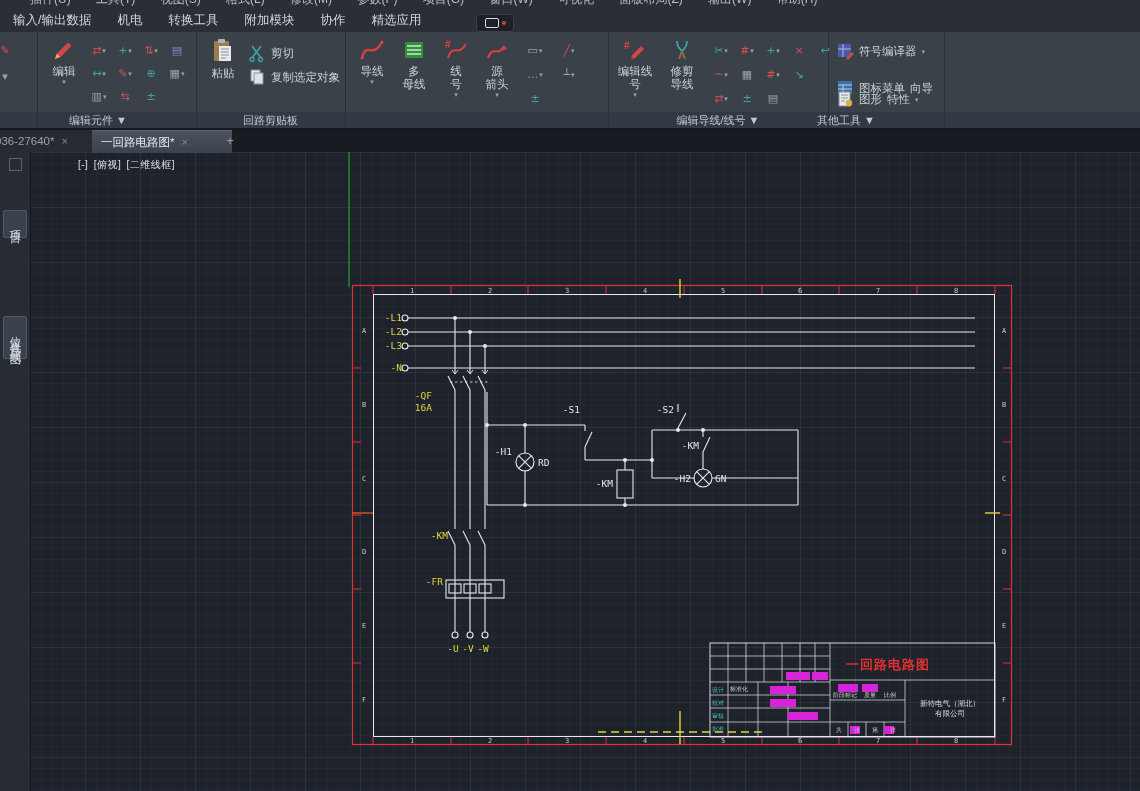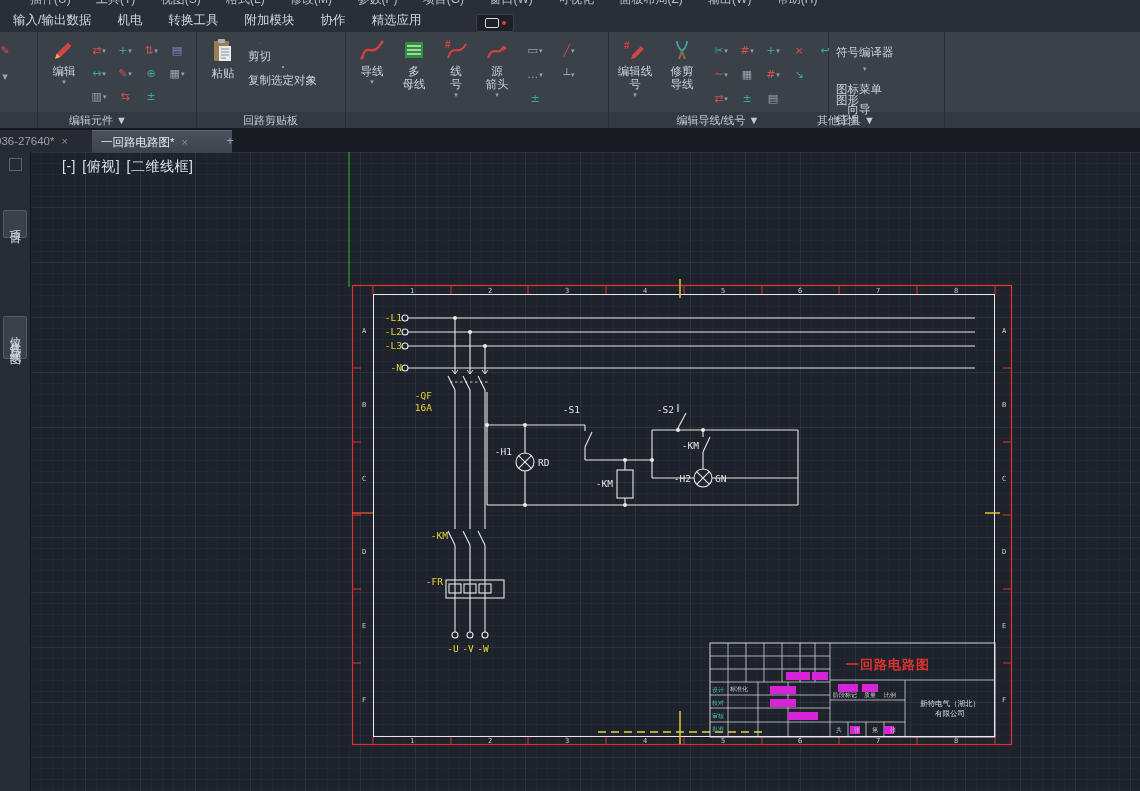--- a/index.html
+++ b/index.html
@@ -23,21 +23,21 @@
 
   
   #ribbon{left:0;top:32px;width:1140px;height:96px;background:#3a4149;border-bottom:2px solid #15181d;z-index:5;}
   .psep{position:absolute;top:0;height:96px;width:1px;background:#2a2f37;}
   #ptitlebg{position:absolute;left:0;top:80px;width:1140px;height:16px;background:#333943;}
   .ptitle{position:absolute;top:80px;height:16px;line-height:16px;font-size:11px;color:#c3c9d1;text-align:center;cursor:default;}
   .bigbtn{position:absolute;top:4px;display:flex;flex-direction:column;align-items:center;
           font-size:11.5px;color:#ccd1d8;line-height:13px;cursor:default;}
   .bigbtn svg{margin:2px 0 3px 0;}
   .car{font-size:7px;color:#9aa1aa;line-height:7px;}
-  .rowbtn{position:absolute;height:22px;display:flex;align-items:center;gap:5px;font-size:11.5px;color:#ccd1d8;cursor:default;flex-direction:column;}
+  .rowbtn{position:absolute;height:22px;display:flex;align-items:center;gap:5px;font-size:11.5px;color:#ccd1d8;cursor:default;}
   .sbtn{position:absolute;width:26px;height:20px;display:flex;align-items:center;justify-content:center;gap:1px;cursor:default;}
   .g{font-size:11px;line-height:11px;font-family:"DejaVu Sans",sans-serif;}
   .g.red{color:#cf5050}.g.teal{color:#3fa3a3}.g.gray{color:#9aa2ab}.g.blue{color:#7e8cc8}
 
   
   #filetabs{left:0;top:130px;width:1140px;height:22px;background:#181b21;z-index:5;}
   .ftab{position:absolute;top:0;height:22px;display:flex;align-items:center;gap:7px;
         font-size:11.5px;padding:0 9px;cursor:default;}
   .ftab .x{font-size:11px;color:#868d96;}
   #ftab1{left:-14px;width:104px;background:#262b33;color:#9aa1a9;}
@@ -53,21 +53,21 @@
 
   
   #canvas{left:30px;top:152px;width:1110px;height:639px;z-index:1;cursor:crosshair;
     background-color:#1e232b;
     background-image:
       linear-gradient(rgba(120,140,160,0.05) 1px, transparent 1px),
       linear-gradient(90deg, rgba(120,140,160,0.05) 1px, transparent 1px),
       linear-gradient(rgba(120,140,160,0.09) 1px, transparent 1px),
       linear-gradient(90deg, rgba(120,140,160,0.09) 1px, transparent 1px);
     background-size:11px 11px,11px 11px,55px 55px,55px 55px;}
-  #vpctl{position:absolute;left:8px;top:6px;font-size:14px;color:#dbe0e6;letter-spacing:.5px;z-index:3;padding-left:24px;}
+  #vpctl{position:absolute;left:24px;top:6px;font-size:10px;color:#dbe0e6;letter-spacing:.5px;z-index:3;padding-left:24px;}
   #vpctl span{margin-right:2px;cursor:default;}
 
   #drawsvg{position:absolute;left:0;top:0;z-index:2;pointer-events:none;}
   #drawsvg text{font-family:"DejaVu Sans Mono","Liberation Sans",monospace;}
 </style>
 </head>
 <body>
 
 <div id="app">
 

